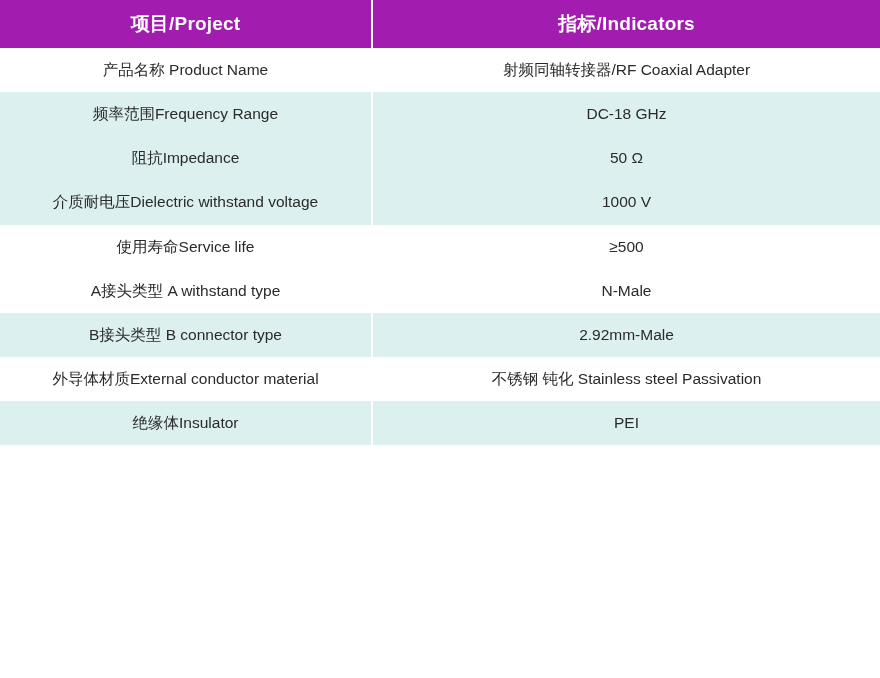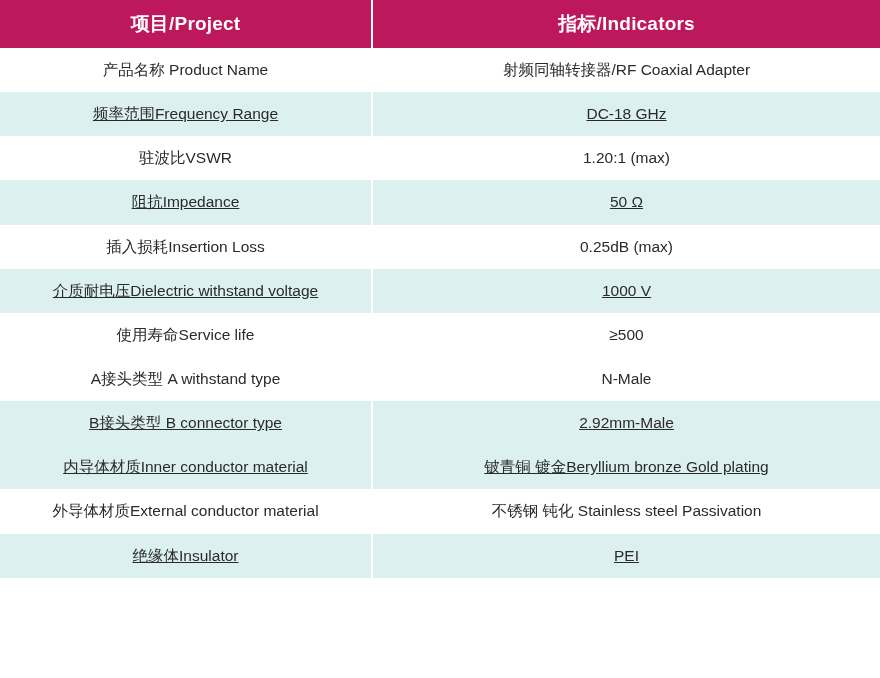--- a/index.html
+++ b/index.html
@@ -15,21 +15,21 @@
   }
   .spec-table {
     width: 880px;
     border-collapse: collapse;
     table-layout: fixed;
   }
   .spec-table col.col-project { width: 372px; }
   .spec-table col.col-indicator { width: 508px; }
 
   .spec-table th {
-    background: #be185d;
+    background: #a21caf;
     color: #ffffff;
     font-size: 19px;
     font-weight: bold;
     height: 46px;
     text-align: center;
     vertical-align: middle;
     border-right: 2px solid #ffffff;
     letter-spacing: 0.2px;
   }
   .spec-table th:last-child {
@@ -47,21 +47,20 @@
     line-height: 1.3;
   }
   .spec-table td:last-child {
     border-right: none;
   }
   tr.row-odd td {
     background: #ffffff;
   }
   tr.row-even td {
     background: #ddf0f0;
-    text-decoration: underline;
   }
 </style>
 </head>
 <body>
 
 <table class="spec-table">
   <colgroup>
     <col class="col-project">
     <col class="col-indicator">
   </colgroup>
@@ -73,52 +72,40 @@
   </thead>
   <tbody>
       <tr class="row-odd">
         <td>产品名称 Product Name</td>
         <td>射频同轴转接器/RF Coaxial Adapter</td>
       </tr>
       <tr class="row-even">
         <td>频率范围Frequency Range</td>
         <td>DC-18 GHz</td>
       </tr>
-      <tr class="row-odd">
-        <td>驻波比VSWR</td>
-        <td>1.20:1 (max)</td>
-      </tr>
       <tr class="row-even">
         <td>阻抗Impedance</td>
         <td>50 Ω</td>
-      </tr>
-      <tr class="row-odd">
-        <td>插入损耗Insertion Loss</td>
-        <td>0.25dB (max)</td>
       </tr>
       <tr class="row-even">
         <td>介质耐电压Dielectric withstand voltage</td>
         <td>1000 V</td>
       </tr>
       <tr class="row-odd">
         <td>使用寿命Service life</td>
         <td>≥500</td>
       </tr>
       <tr class="row-odd">
         <td>A接头类型 A withstand type</td>
         <td>N-Male</td>
       </tr>
       <tr class="row-even">
         <td>B接头类型 B connector type</td>
         <td>2.92mm-Male</td>
       </tr>
-      <tr class="row-even">
-        <td>内导体材质Inner conductor material</td>
-        <td>铍青铜 镀金Beryllium bronze Gold plating</td>
-      </tr>
       <tr class="row-odd">
         <td>外导体材质External conductor material</td>
         <td>不锈钢 钝化 Stainless steel Passivation</td>
       </tr>
       <tr class="row-even">
         <td>绝缘体Insulator</td>
         <td>PEI</td>
       </tr>
     </tbody>
 </table>

